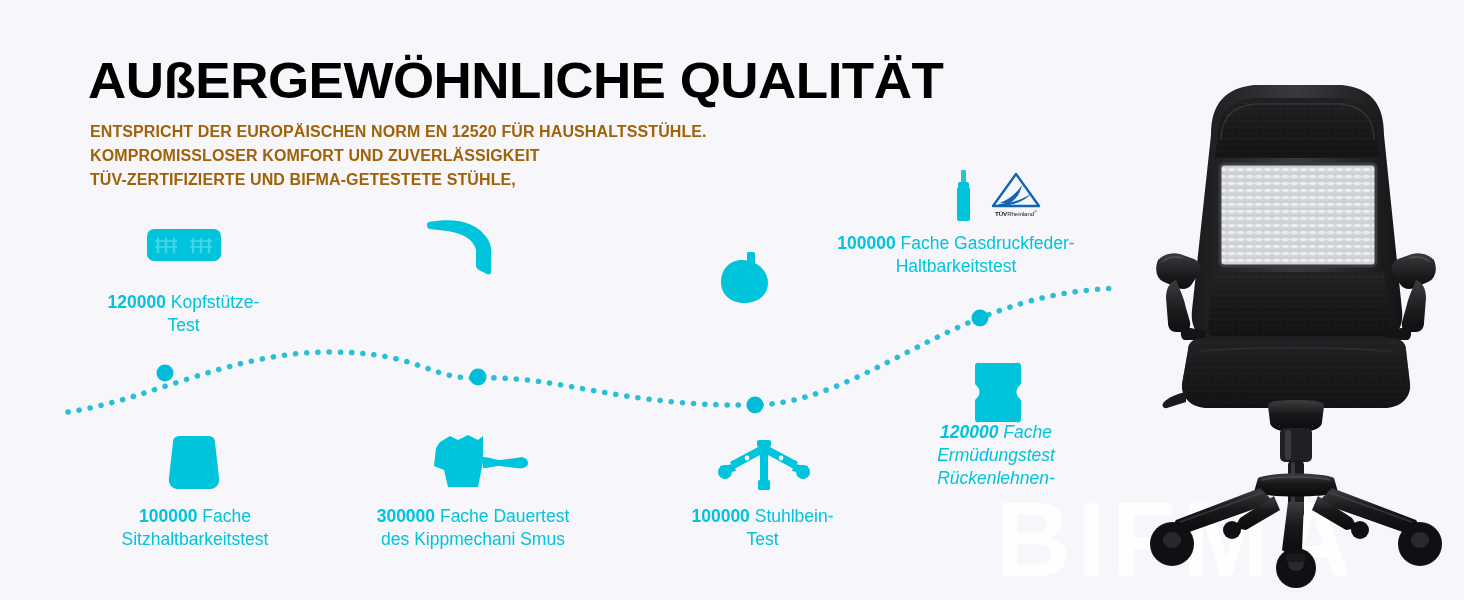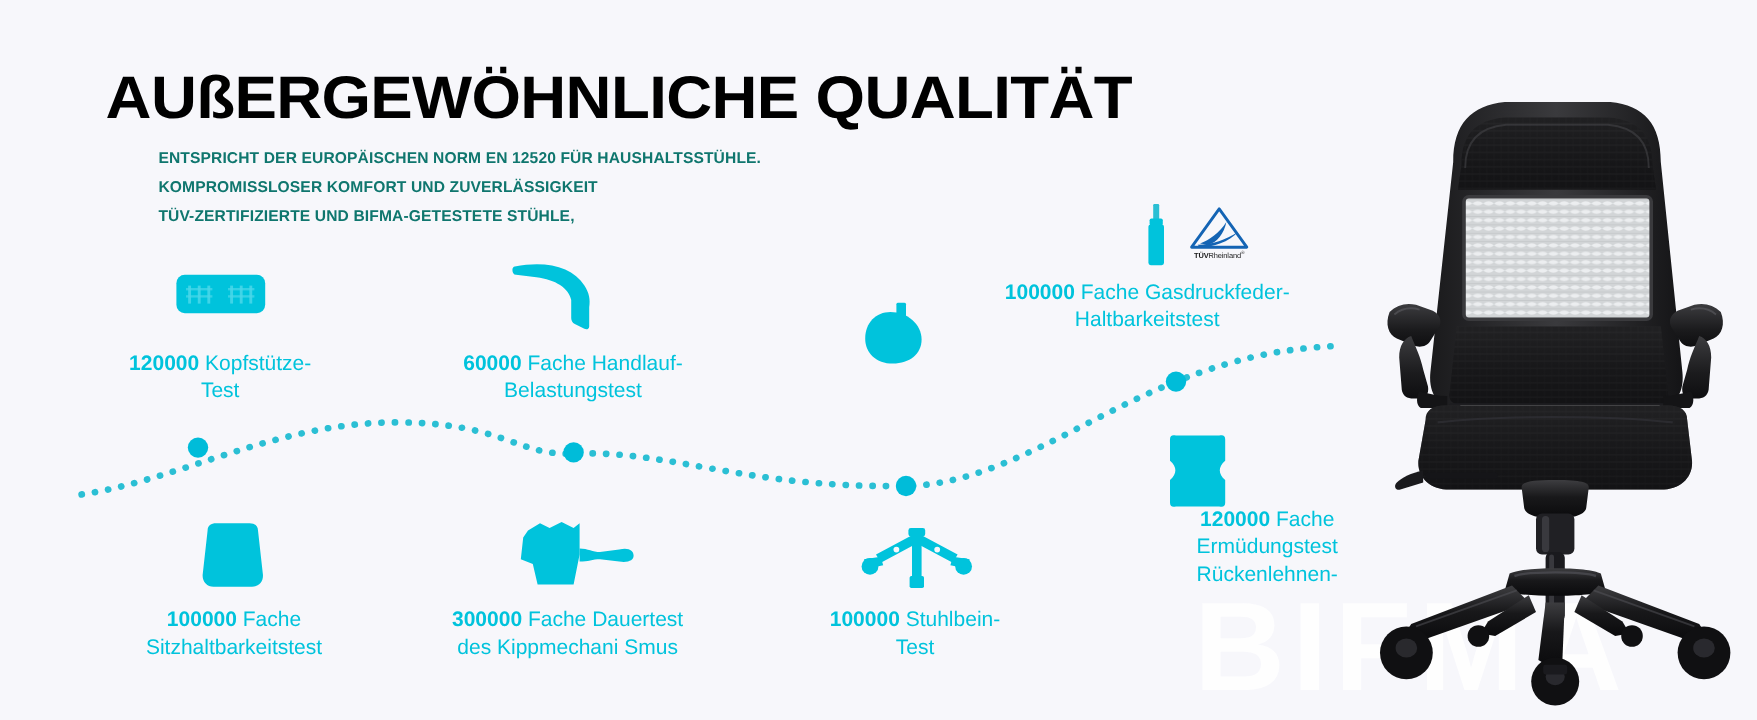--- a/index.html
+++ b/index.html
@@ -33,27 +33,26 @@
     letter-spacing: -0.5px;
     color: #000000;
     white-space: nowrap;
     transform: scaleX(1.06);
     transform-origin: left center;
   }
   #subhead {
     position: absolute;
     left: 90px;
     top: 120px;
-    font-size: 13px;
+    font-size: 16px;
     font-weight: 700;
     line-height: 24px;
     letter-spacing: 0.1px;
-    color: #0f766e;
+    color: #a16207;
     white-space: nowrap;
-    margin-left: 42px;
   }
   #subhead div { white-space: nowrap; }
 
   
   #wave {
     position: absolute;
     left: 0; top: 0;
     width: 1464px; height: 600px;
     pointer-events: none;
   }
@@ -226,24 +225,20 @@
       <path d="M 10 33 C 22 33 34 29 44 22 C 36 31 23 35 12 35 Z" fill="#1464b4"></path>
     </svg>
     <div class="tuv-text"><b>TÜV</b><i>Rheinland</i><sup>®</sup></div>
   </div>
 
   <div class="feature" style="left:81px; top:291px; width:205px;">
     <span class="f-text"><span class="num">120000</span><span class="lbl"> Kopfstütze-</span></span>
     <span class="f-text lbl">Test</span>
   </div>
 
-  <div class="feature" style="left:360px; top:291px; width:235px;">
-    <span class="f-text"><span class="num">60000</span><span class="lbl"> Fache Handlauf-</span></span>
-    <span class="f-text lbl">Belastungstest</span>
-  </div>
 
 
   <div class="feature" style="left:812px; top:232px; width:288px;">
     <span class="f-text"><span class="num">100000</span><span class="lbl"> Fache Gasdruckfeder-</span></span>
     <span class="f-text lbl">Haltbarkeitstest</span>
   </div>
 
   <div class="feature" style="left:95px; top:505px; width:200px;">
     <span class="f-text"><span class="num">100000</span><span class="lbl"> Fache</span></span>
     <span class="f-text lbl">Sitzhaltbarkeitstest</span>
@@ -252,21 +247,21 @@
   <div class="feature" style="left:348px; top:505px; width:250px;text-align:center;">
     <span class="f-text"><span class="num">300000</span><span class="lbl"> Fache Dauertest</span></span>
     <span class="f-text lbl">des Kippmechani Smus</span>
   </div>
 
   <div class="feature" style="left:665px; top:505px; width:195px;">
     <span class="f-text"><span class="num">100000</span><span class="lbl"> Stuhlbein-</span></span>
     <span class="f-text lbl">Test</span>
   </div>
 
-  <div class="feature" style="left:976px; top:421px; width:160px;">
+  <div class="feature" style="left:916px; top:421px; width:160px;font-style:italic;">
     <span class="f-text"><span class="num">120000</span><span class="lbl"> Fache</span></span>
     <span class="f-text lbl">Ermüdungstest</span>
     <span class="f-text lbl">Rückenlehnen-</span>
   </div>
 
   <svg id="chair" viewBox="0 0 336 560">
     <defs>
       <linearGradient id="meshGrad" x1="0" y1="0" x2="0" y2="1">
         <stop offset="0%" stop-color="#c9ccce"></stop>
         <stop offset="50%" stop-color="#d8dadc"></stop>

